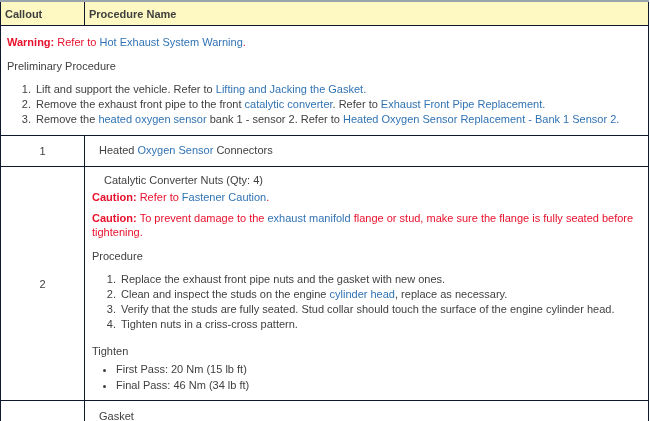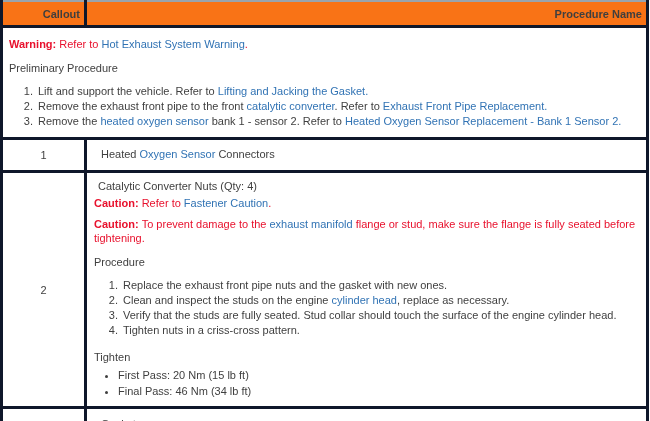--- a/index.html
+++ b/index.html
@@ -5,35 +5,35 @@
   html,body{margin:0;padding:0;}
   body{
     width:650px;height:421px;overflow:hidden;background:#ffffff;
     font-family:"Liberation Sans", sans-serif;font-size:11px;color:#3f3f3f;
     -webkit-font-smoothing:antialiased;
   }
   table.callout-table{
     border-collapse:collapse;table-layout:fixed;width:649px;
   }
   .callout-table th,.callout-table td{
-    border:3px solid #0f172a;vertical-align:top;
+    border:1px solid #0f172a;vertical-align:top;
   }
   .callout-table th{
-    background:#f97316;font-weight:bold;color:#3f3f3f;
-    text-align:right;vertical-align:middle;height:17px;padding:3px 4px;
+    background:#fef9c3;font-weight:bold;color:#3f3f3f;
+    text-align:left;vertical-align:middle;height:17px;padding:3px 4px;
     border-top:2px solid #9aa4ad;
   }
   col.c-callout{width:84px;}
   td.cell{padding:4px 7px 6px 7px;line-height:14px;}
   td.callout-cell{text-align:center;vertical-align:middle;padding:2px;}
   td.prelim-cell{padding:5px 6px 8px 6px;height:86px;}
   .line{margin:2px 0 0 0;padding-left:7px;}
   .warning-line{margin:4px 0 6px 0;}
   .section-title{font-weight:normal;color:#3f3f3f;margin:10px 0 0 0;}
-  .row2-title{margin:2px 0 0 4px;}
+  .row2-title{margin:2px 0 0 12px;}
   .caution-line{margin:3px 0 0 0;}
   .caution-gap{margin-top:7px;}
   ol.steps{margin:9px 0 0 0;padding-left:27px;}
   ol.steps li{margin:0 0 1px 0;padding-left:2px;}
   ul.bullets{margin:4px 0 2px 0;padding-left:24px;}
   ul.bullets li{margin:0 0 2px 0;}
   .seg-rb{color:#e8112d;font-weight:bold;}
   .seg-r{color:#e8112d;}
   .seg-l{color:#3173b4;}
   .seg-p{color:#3f3f3f;}

